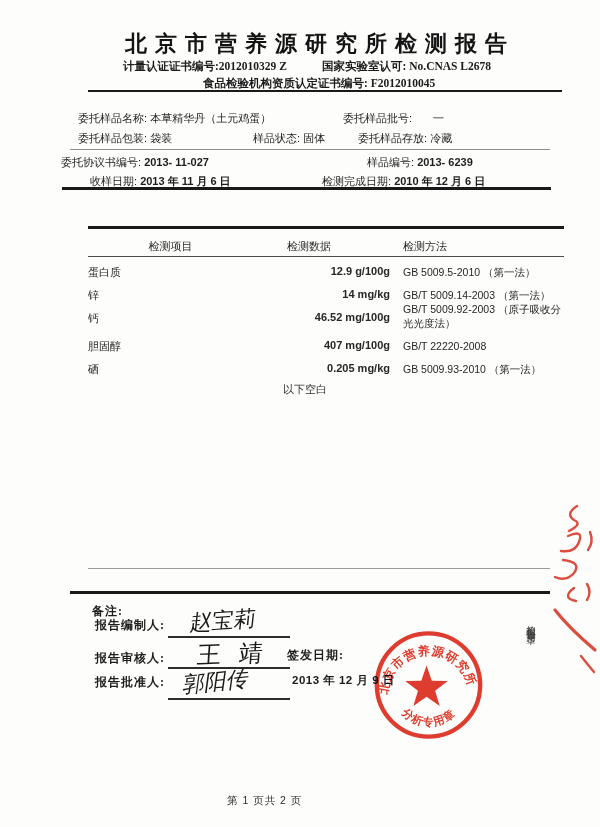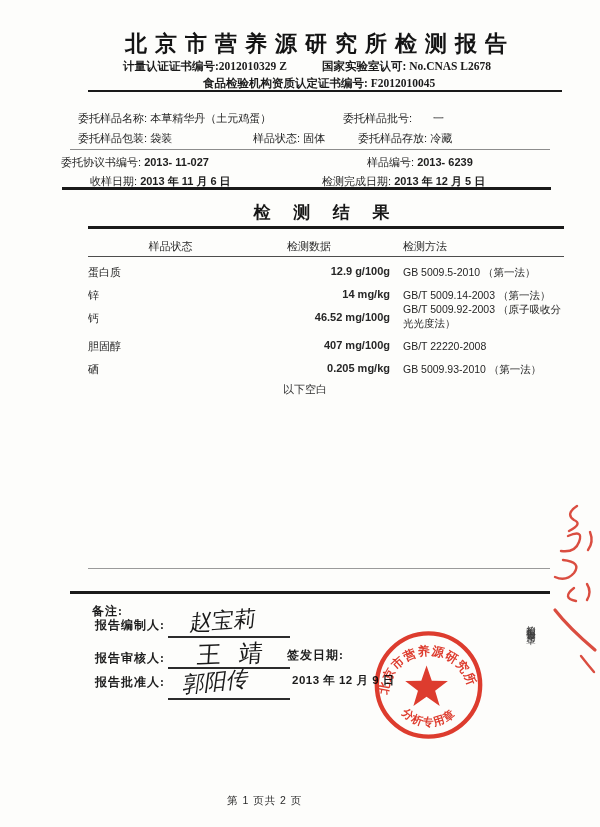--- a/index.html
+++ b/index.html
@@ -97,29 +97,28 @@
     <span>样品编号:</span>
     <span class="num">2013- 6239</span>
   </div>
 
   <div class="abs info" style="left:90px;top:175px;">
     <span>收样日期:</span>
     <span class="num">2013 年 11 月 6 日</span>
   </div>
   <div class="abs info" style="left:322px;top:175px;">
     <span>检测完成日期:</span>
-    <span class="num">2013 年 12 月 5 日</span>
+    <span class="num">2010 年 12 月 6 日</span>
   </div>
 
   <div class="hline" style="left:62px;top:187px;width:489px;height:3px;"></div>
 
-  <div class="abs sec-title">检 测 结 果</div>
   <div class="hline" style="left:88px;top:226px;width:476px;height:3px;"></div>
 
-  <div class="abs th" style="left:88px;top:239px;width:165px;text-align:center;">样品状态</div>
+  <div class="abs th" style="left:88px;top:239px;width:165px;text-align:center;">检测项目</div>
   <div class="abs th" style="left:287px;top:239px;">检测数据</div>
   <div class="abs th" style="left:403px;top:239px;">检测方法</div>
   <div class="hline" style="left:88px;top:256px;width:476px;height:1px;background:#4d4d4d;"></div>
 
   <div class="tbl">
     <div class="trow" style="top:7px;">
       <span class="col1">蛋白质</span>
       <span class="col2">12.9 g/100g</span>
       <span class="col3">GB 5009.5-2010 （第一法）</span>
     </div>

